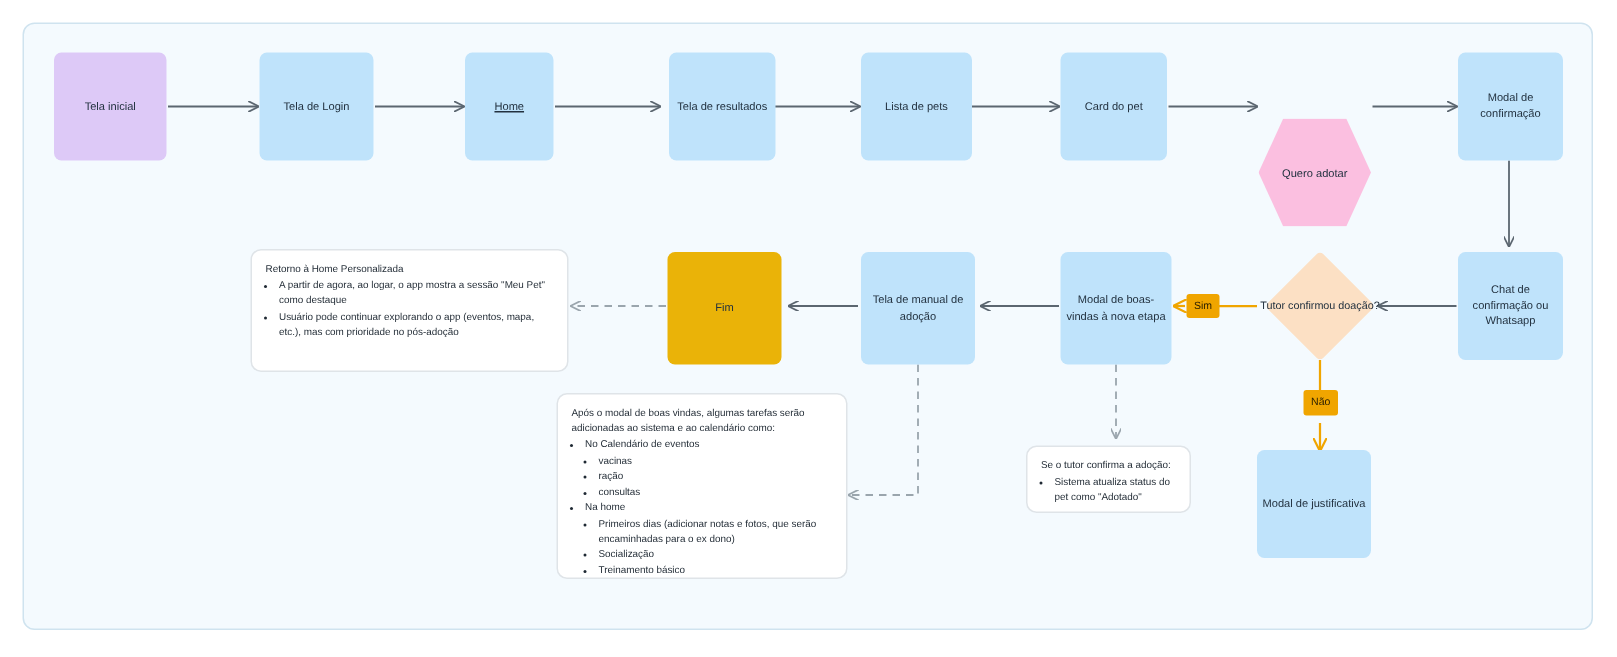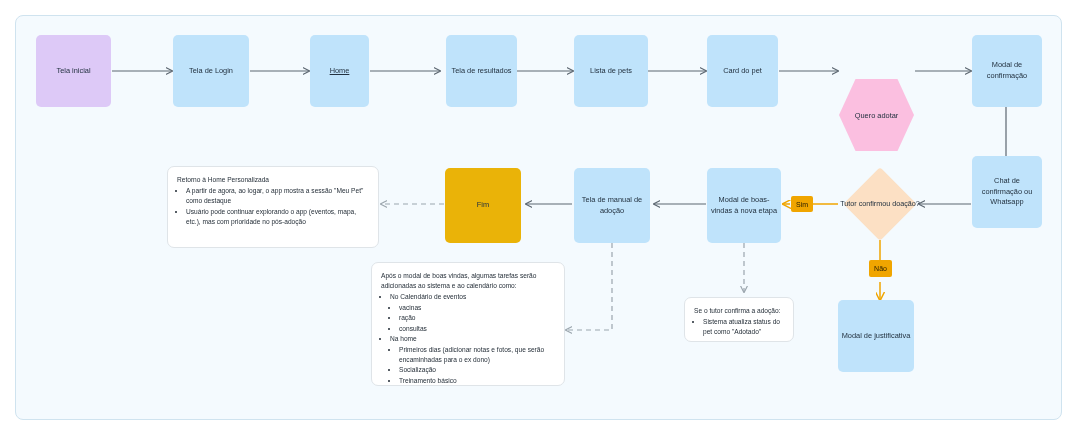--- a/index.html
+++ b/index.html
@@ -199,21 +199,21 @@
 </div>
 
 <div class="hexnode" style="left:839px; top:35px; width:75px; height:72px;margin-top:44px;">
   <span>Quero adotar</span>
 </div>
 
 <div class="node blue" style="left:972px; top:35px; width:70px; height:72px;">
   <span>Modal de confirmação</span>
 </div>
 
-<div class="node blue" style="left:972px; top:156px; width:70px; height:72px;">
+<div class="node blue" style="left:972px; top:168px; width:70px; height:72px;">
   <span>Chat de confirmação ou Whatsapp</span>
 </div>
 
 <div class="diamond-wrap" style="left:854px; top:178px; width:52px; height:52px;">
   <div class="diamond-shape"></div>
   <div class="diamond-label" style="left:-14px; width:80px;">
     <span>Tutor confirmou doação?</span>
   </div>
 </div>
 

